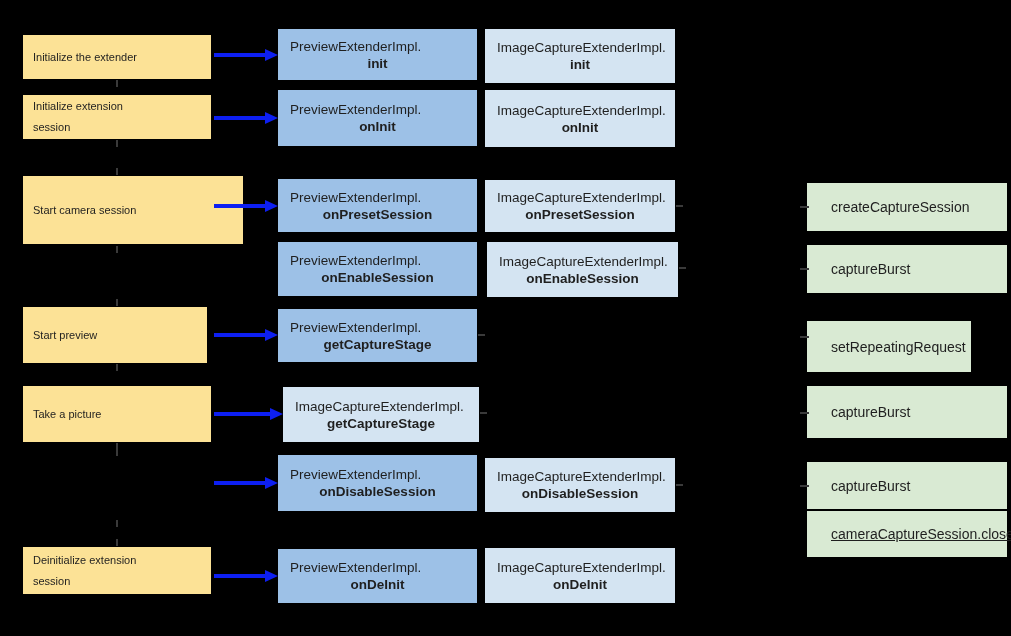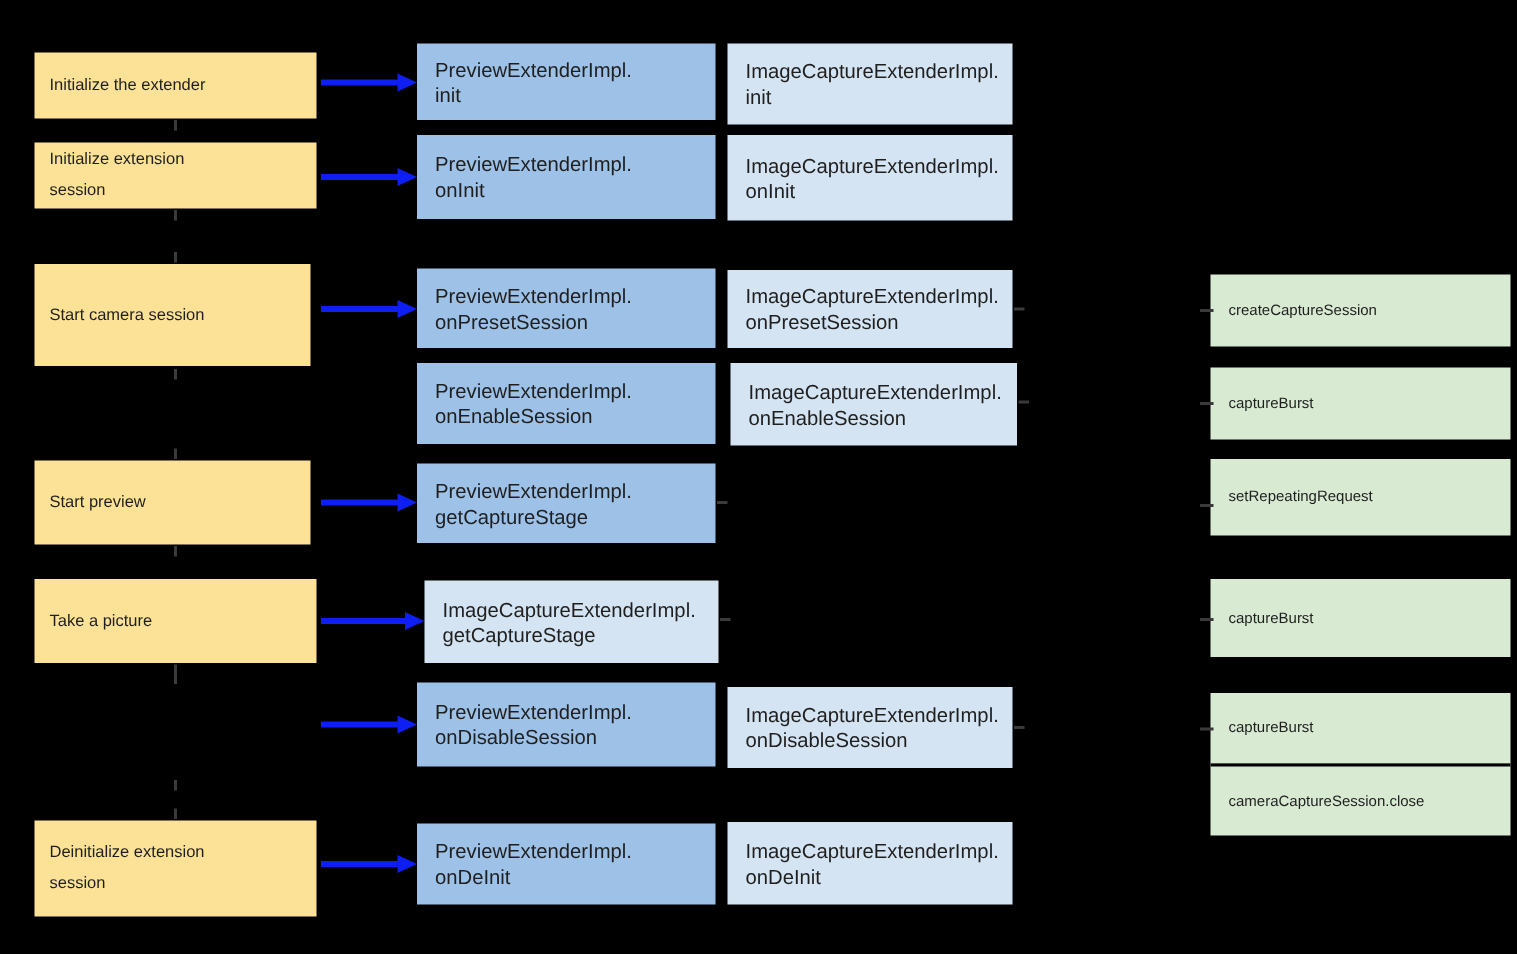--- a/index.html
+++ b/index.html
@@ -8,53 +8,53 @@
     background:var(--background,#000);overflow:hidden;
     font-family:"Liberation Sans",sans-serif;color:var(--text,#1f1f1f);
   }
   .box{
     position:absolute;box-sizing:border-box;
     display:flex;flex-direction:column;justify-content:center;
   }
   .yellow{background:var(--step-fill,#fce296);font-size:11px;line-height:21px;padding:3px 10px;}
   .blue{background:var(--preview-fill,#9dc1e7);font-size:13.5px;line-height:17px;padding:4px 12px;}
   .lightblue{background:var(--image-capture-fill,#d4e4f2);font-size:13.5px;line-height:17px;padding:4px 12px;}
-  .green{background:var(--camera2-fill,#d9ead3);font-size:10px;padding:4px 12px;}
-  .method{font-weight:400;}
-  .divider-top{border-top:2px solid #000;}
+  .green{background:var(--camera2-fill,#d9ead3);font-size:14px;padding:4px 24px;}
+  .method{font-weight:700;text-align:center;}
+  .divider-top{border-top:2px solid #000;text-decoration:underline;}
   .arrow{position:absolute;height:12px;}
   .arrow .shaft{position:absolute;left:0;right:11px;top:4px;height:4px;background:var(--arrow,#0d1ff2);}
   .arrow .head{position:absolute;right:0;top:0;width:0;height:0;
     border-top:6px solid transparent;border-bottom:6px solid transparent;
     border-left:13px solid var(--arrow,#0d1ff2);}
   .vtick{position:absolute;width:2px;height:7px;background:#3a3a3a;}
   .htick{position:absolute;height:2px;background:#3a3a3a;z-index:5;}
 </style>
 </head>
 <body>
 
 <div class="canvas">
 
   <div class="box yellow" style="left:23px;top:35px;width:188px;height:44px">
     <span>Initialize the extender</span>
   </div>
   <div class="box yellow" style="left:23px;top:95px;width:188px;height:44px">
     <span>Initialize extension</span>
     <span>session</span>
   </div>
-  <div class="box yellow" style="left:23px;top:176px;width:184px;height:68px">
+  <div class="box yellow" style="left:23px;top:176px;width:220px;height:68px">
     <span>Start camera session</span>
   </div>
   <div class="box yellow" style="left:23px;top:307px;width:184px;height:56px">
     <span>Start preview</span>
   </div>
   <div class="box yellow" style="left:23px;top:386px;width:188px;height:56px">
     <span>Take a picture</span>
   </div>
-  <div class="box yellow" style="left:23px;top:547px;width:188px;height:64px">
+  <div class="box yellow" style="left:23px;top:547px;width:188px;height:47px">
     <span>Deinitialize extension</span>
     <span>session</span>
   </div>
 
   <div class="box blue" style="left:278px;top:29px;width:199px;height:51px">
     <span>PreviewExtenderImpl.</span>
     <span class="method">init</span>
   </div>
   <div class="box blue" style="left:278px;top:90px;width:199px;height:56px">
     <span>PreviewExtenderImpl.</span>
@@ -109,21 +109,21 @@
     <span>ImageCaptureExtenderImpl.</span>
     <span class="method">onDeInit</span>
   </div>
 
   <div class="box green" style="left:807px;top:183px;width:200px;height:48px">
     <span>createCaptureSession</span>
   </div>
   <div class="box green" style="left:807px;top:245px;width:200px;height:48px">
     <span>captureBurst</span>
   </div>
-  <div class="box green" style="left:807px;top:306px;width:200px;height:51px">
+  <div class="box green" style="left:807px;top:321px;width:164px;height:51px">
     <span>setRepeatingRequest</span>
   </div>
   <div class="box green" style="left:807px;top:386px;width:200px;height:52px">
     <span>captureBurst</span>
   </div>
   <div class="box green" style="left:807px;top:462px;width:200px;height:47px">
     <span>captureBurst</span>
   </div>
   <div class="box green divider-top" style="left:807px;top:509px;width:200px;height:48px">
     <span>cameraCaptureSession.close</span>

